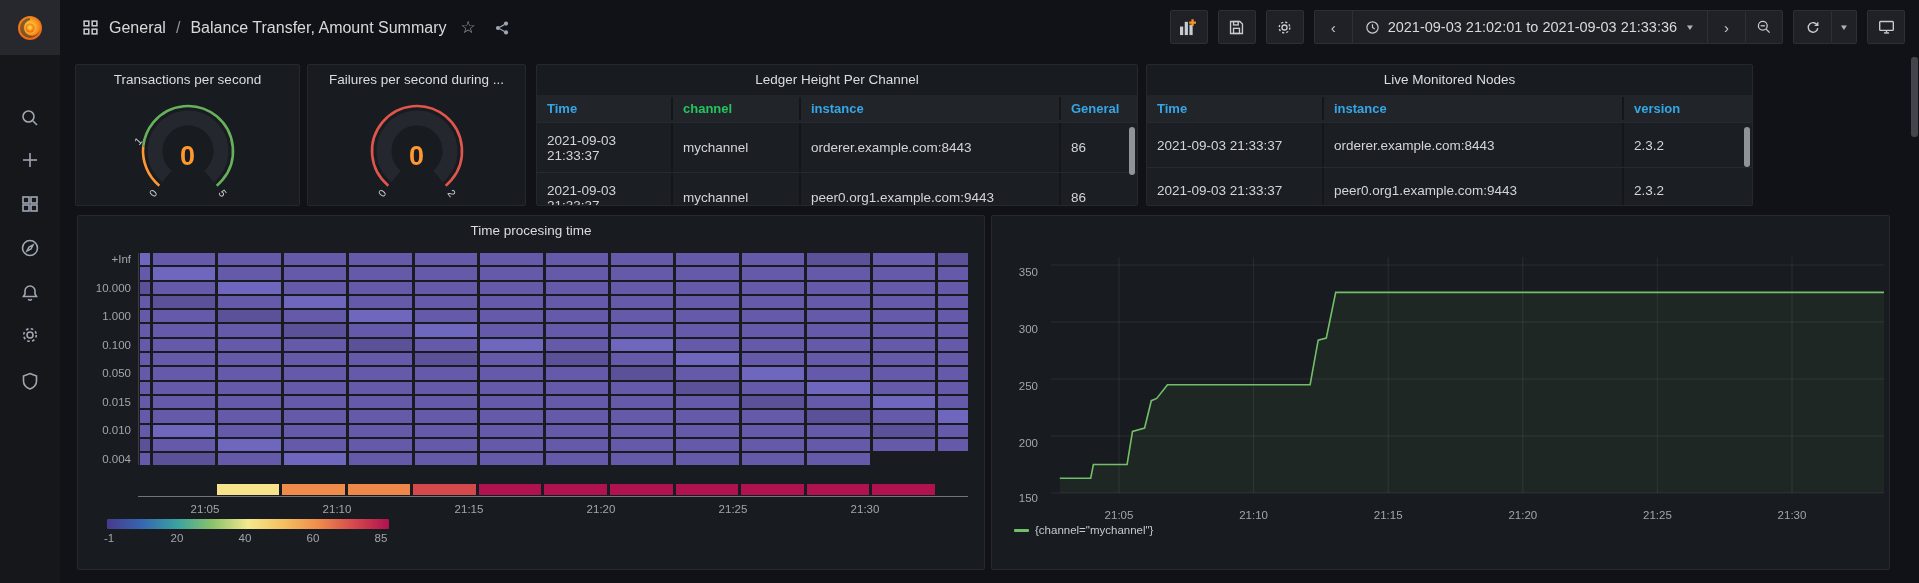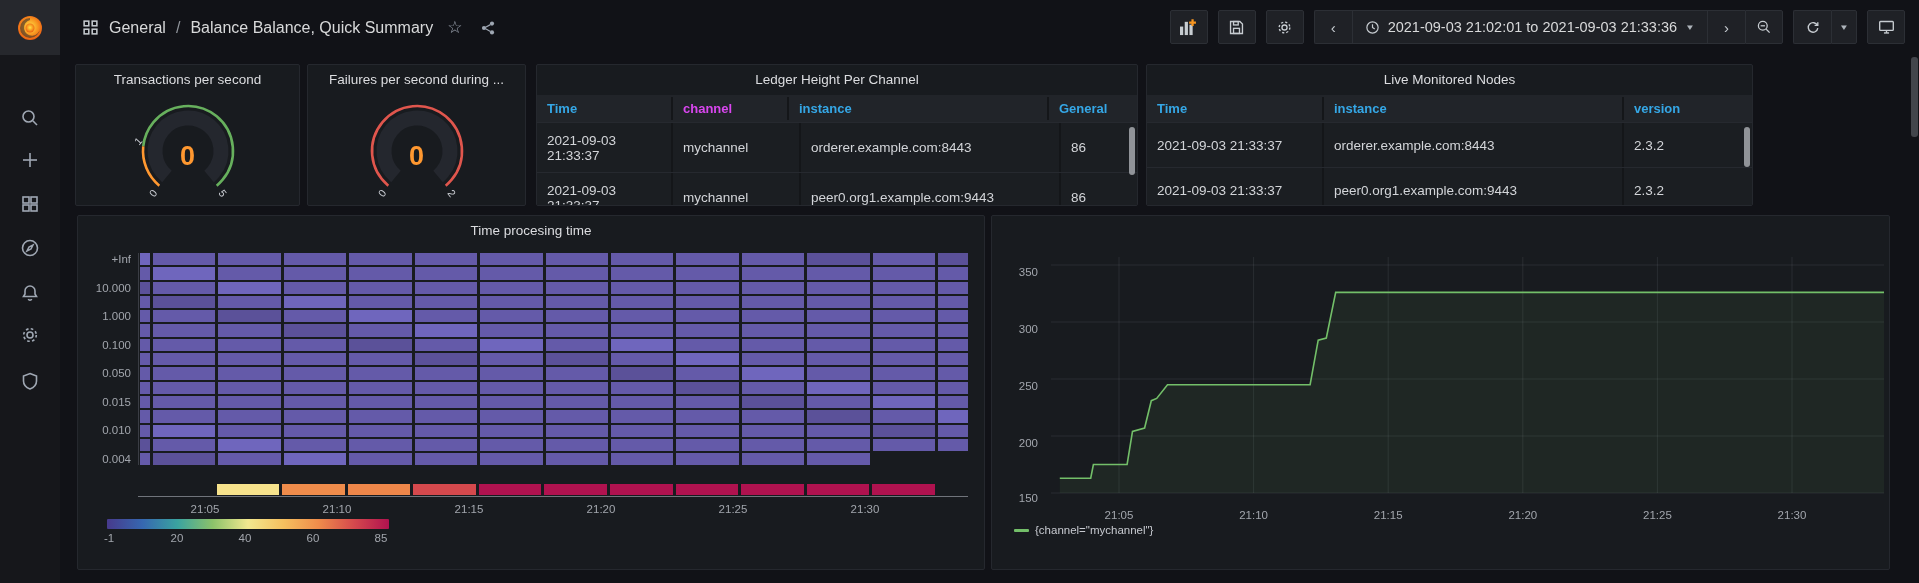--- a/index.html
+++ b/index.html
@@ -141,21 +141,21 @@
     <span class="hdr-icon">
       <svg width="17" height="17" viewBox="0 0 20 20" fill="none" stroke="#c7ccd1" stroke-width="1.8">
         <rect x="2.5" y="2.5" width="5.5" height="5.5"></rect>
           <rect x="12" y="2.5" width="5.5" height="5.5"></rect>
         <rect x="2.5" y="12" width="5.5" height="5.5"></rect>
           <rect x="12" y="12" width="5.5" height="5.5"></rect>
       </svg>
     </span>
     <span class="crumb">General</span>
     <span class="crumb-sep">/</span>
-    <span class="crumb">Balance Balance, Quick Summary</span>
+    <span class="crumb">Balance Transfer, Amount Summary</span>
     <span class="hdr-icon" style="font-size:17px;margin-left:4px">☆</span>
     <span class="hdr-icon" style="margin-left:8px">
       <svg width="16" height="16" viewBox="0 0 20 20" fill="#9fa7b3">
         <circle cx="15" cy="4.5" r="2.6"></circle>
           <circle cx="5" cy="10" r="2.6"></circle>
           <circle cx="15" cy="15.5" r="2.6"></circle>
         <line x1="7" y1="9" x2="13" y2="5.8" stroke="#9fa7b3" stroke-width="1.5"></line>
         <line x1="7" y1="11" x2="13" y2="14.3" stroke="#9fa7b3" stroke-width="1.5"></line>
       </svg>
     </span>
@@ -256,21 +256,21 @@
     <div class="gauge-val" id="g2-val" style="color: rgb(255, 152, 48);">0</div>
     <div class="glabel" style="left:12px;bottom:2px;transform:rotate(-52deg)">0</div>
     <div class="glabel" style="right:12px;bottom:2px;transform:rotate(52deg)">2</div>
   </div>
 </section>
 
 <section class="panel" style="left:536px;top:64px;width:602px;height:142px">
   <div class="panel-title">Ledger Height Per Channel</div>
   <div class="tbl-colhead" id="ledger-head">
       <div class="cell" style="width: 134px; color: rgb(53, 167, 230);">Time</div>
-      <div class="cell" style="width: 116px; color: #d946ef;">channel</div>
+      <div class="cell" style="width: 128px; color: #22c55e;">channel</div>
       <div class="cell" style="width: 260px; color: rgb(53, 167, 230);">instance</div>
       <div class="cell" style="width: 78px; color: rgb(53, 167, 230);">General</div>
     </div>
   <div class="tbl-body" id="ledger-body">
       <div class="trow" style="height: 50px;">
         <div class="cell" style="width: 120px; white-space: normal; margin-right: 14px;">2021-09-03 21:33:37</div>
         <div class="cell" style="width: 128px;">mychannel</div>
         <div class="cell" style="width: 260px;">orderer.example.com:8443</div>
         <div class="cell" style="width: 78px;">86</div>
       </div>

